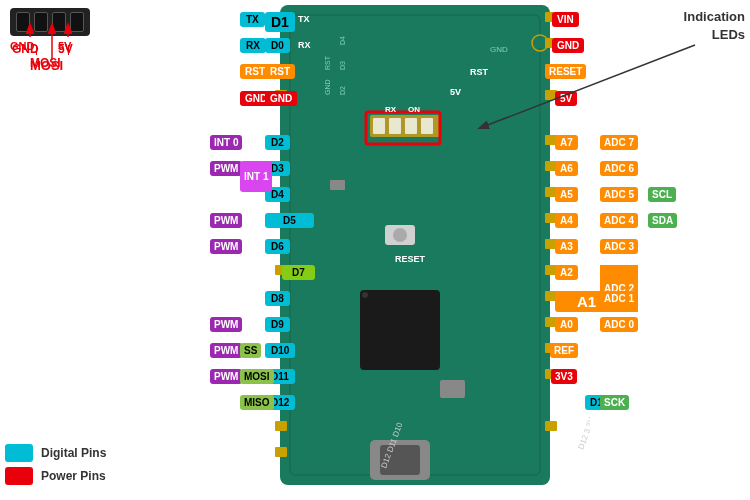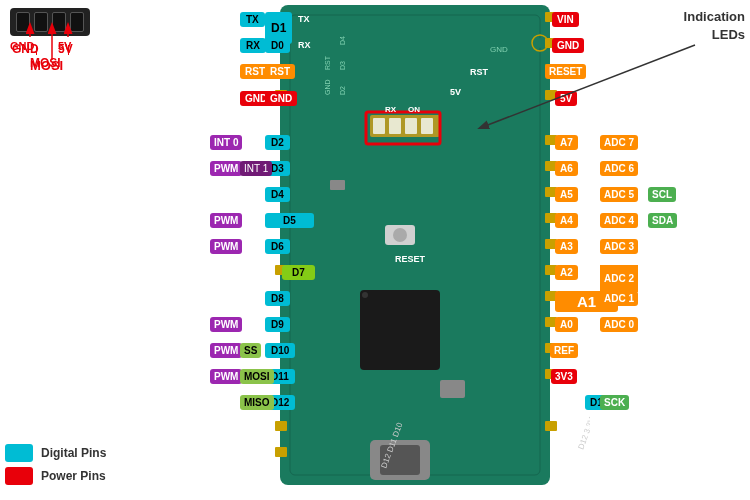--- a/index.html
+++ b/index.html
@@ -166,39 +166,39 @@
   </svg>
 
   <div style="position:absolute;left:240px;top:12px;background:#00bcd4;color:#000;font-size:10px;font-weight:bold;padding:2px 6px;border-radius:3px;">TX</div>
 
   <div style="position:absolute;left:240px;top:38px;background:#00bcd4;color:#000;font-size:10px;font-weight:bold;padding:2px 6px;border-radius:3px;">RX</div>
 
   <div style="position:absolute;left:240px;top:64px;background:#ff8c00;color:#fff;font-size:10px;font-weight:bold;padding:2px 5px;border-radius:3px;">RST</div>
 
   <div style="position:absolute;left:240px;top:91px;background:#e8000a;color:#fff;font-size:10px;font-weight:bold;padding:2px 5px;border-radius:3px;">GND</div>
 
-  <div style="position:absolute;left:265px;top:12px;background:#00bcd4;color:#000;font-size:12px;font-weight:bold;padding:9px 6px;border-radius:3px;">D1</div>
+  <div style="position:absolute;left:265px;top:12px;background:#00bcd4;color:#000;font-size:14px;font-weight:bold;padding:2px 6px;border-radius:3px;">D1</div>
   <div style="position:absolute;left:265px;top:38px;background:#00bcd4;color:#000;font-size:10px;font-weight:bold;padding:2px 6px;border-radius:3px;">D0</div>
   <div style="position:absolute;left:265px;top:64px;background:#ff8c00;color:#fff;font-size:10px;font-weight:bold;padding:2px 5px;border-radius:3px;">RST</div>
   <div style="position:absolute;left:265px;top:91px;background:#e8000a;color:#fff;font-size:10px;font-weight:bold;padding:2px 5px;border-radius:3px;">GND</div>
   <div style="position:absolute;left:265px;top:135px;background:#00bcd4;color:#000;font-size:10px;font-weight:bold;padding:2px 6px;border-radius:3px;">D2</div>
   <div style="position:absolute;left:265px;top:161px;background:#00bcd4;color:#000;font-size:10px;font-weight:bold;padding:2px 6px;border-radius:3px;">D3</div>
   <div style="position:absolute;left:265px;top:187px;background:#00bcd4;color:#000;font-size:10px;font-weight:bold;padding:2px 6px;border-radius:3px;">D4</div>
   <div style="position:absolute;left:265px;top:213px;background:#00bcd4;color:#000;font-size:10px;font-weight:bold;padding:2px 18px;border-radius:3px;">D5</div>
   <div style="position:absolute;left:265px;top:239px;background:#00bcd4;color:#000;font-size:10px;font-weight:bold;padding:2px 6px;border-radius:3px;">D6</div>
   <div style="position:absolute;left:265px;top:265px;background:#84cc16;color:#000;font-size:10px;font-weight:bold;padding:2px 10px;border-radius:3px;margin-left:17px;">D7</div>
   <div style="position:absolute;left:265px;top:291px;background:#00bcd4;color:#000;font-size:10px;font-weight:bold;padding:2px 6px;border-radius:3px;">D8</div>
   <div style="position:absolute;left:265px;top:317px;background:#00bcd4;color:#000;font-size:10px;font-weight:bold;padding:2px 6px;border-radius:3px;">D9</div>
   <div style="position:absolute;left:265px;top:343px;background:#00bcd4;color:#000;font-size:10px;font-weight:bold;padding:2px 6px;border-radius:3px;">D10</div>
   <div style="position:absolute;left:265px;top:369px;background:#00bcd4;color:#000;font-size:10px;font-weight:bold;padding:2px 6px;border-radius:3px;">D11</div>
   <div style="position:absolute;left:265px;top:395px;background:#00bcd4;color:#000;font-size:10px;font-weight:bold;padding:2px 6px;border-radius:3px;">D12</div>
 
   <div style="position:absolute;left:210px;top:135px;background:#9c27b0;color:#fff;font-size:10px;font-weight:bold;padding:2px 4px;border-radius:3px;">INT 0</div>
   <div style="position:absolute;left:210px;top:161px;background:#9c27b0;color:#fff;font-size:10px;font-weight:bold;padding:2px 4px;border-radius:3px;">PWM</div>
-  <div style="position:absolute;left:240px;top:161px;background:#701a75;color:#fff;font-size:10px;font-weight:normal;padding:2px 4px;border-radius:3px;">INT 1</div>
+  <div style="position:absolute;left:240px;top:161px;background:#d946ef;color:#fff;font-size:10px;font-weight:bold;padding:10px 4px;border-radius:3px;">INT 1</div>
   <div style="position:absolute;left:210px;top:213px;background:#9c27b0;color:#fff;font-size:10px;font-weight:bold;padding:2px 4px;border-radius:3px;">PWM</div>
   <div style="position:absolute;left:210px;top:239px;background:#9c27b0;color:#fff;font-size:10px;font-weight:bold;padding:2px 4px;border-radius:3px;">PWM</div>
   <div style="position:absolute;left:210px;top:317px;background:#9c27b0;color:#fff;font-size:10px;font-weight:bold;padding:2px 4px;border-radius:3px;">PWM</div>
   <div style="position:absolute;left:210px;top:343px;background:#9c27b0;color:#fff;font-size:10px;font-weight:bold;padding:2px 4px;border-radius:3px;">PWM</div>
   <div style="position:absolute;left:240px;top:343px;background:#8bc34a;color:#000;font-size:10px;font-weight:bold;padding:2px 4px;border-radius:3px;">SS</div>
   <div style="position:absolute;left:210px;top:369px;background:#9c27b0;color:#fff;font-size:10px;font-weight:bold;padding:2px 4px;border-radius:3px;">PWM</div>
   <div style="position:absolute;left:240px;top:369px;background:#8bc34a;color:#000;font-size:10px;font-weight:bold;padding:2px 4px;border-radius:3px;">MOSI</div>
   <div style="position:absolute;left:240px;top:395px;background:#8bc34a;color:#000;font-size:10px;font-weight:bold;padding:2px 4px;border-radius:3px;">MISO</div>
 
   <div style="position:absolute;left:552px;top:12px;background:#e8000a;color:#fff;font-size:10px;font-weight:bold;padding:2px 5px;border-radius:3px;">VIN</div>
@@ -217,21 +217,21 @@
   <div style="position:absolute;left:551px;top:369px;background:#e8000a;color:#fff;font-size:10px;font-weight:bold;padding:2px 4px;border-radius:3px;">3V3</div>
   <div style="position:absolute;left:555px;top:395px;background:#00bcd4;color:#000;font-size:10px;font-weight:bold;padding:2px 5px;border-radius:3px;margin-left:30px;">D13</div>
 
   <div style="position:absolute;left:600px;top:135px;background:#ff8c00;color:#fff;font-size:10px;font-weight:bold;padding:2px 4px;border-radius:3px;">ADC 7</div>
   <div style="position:absolute;left:600px;top:161px;background:#ff8c00;color:#fff;font-size:10px;font-weight:bold;padding:2px 4px;border-radius:3px;">ADC 6</div>
   <div style="position:absolute;left:600px;top:187px;background:#ff8c00;color:#fff;font-size:10px;font-weight:bold;padding:2px 4px;border-radius:3px;">ADC 5</div>
   <div style="position:absolute;left:648px;top:187px;background:#4caf50;color:#fff;font-size:10px;font-weight:bold;padding:2px 4px;border-radius:3px;">SCL</div>
   <div style="position:absolute;left:600px;top:213px;background:#ff8c00;color:#fff;font-size:10px;font-weight:bold;padding:2px 4px;border-radius:3px;">ADC 4</div>
   <div style="position:absolute;left:648px;top:213px;background:#4caf50;color:#fff;font-size:10px;font-weight:bold;padding:2px 4px;border-radius:3px;">SDA</div>
   <div style="position:absolute;left:600px;top:239px;background:#ff8c00;color:#fff;font-size:10px;font-weight:bold;padding:2px 4px;border-radius:3px;">ADC 3</div>
-  <div style="position:absolute;left:600px;top:265px;background:#ff8c00;color:#fff;font-size:10px;font-weight:bold;padding:8px 4px;border-radius:0;">ADC 2</div>
+  <div style="position:absolute;left:600px;top:265px;background:#ff8c00;color:#fff;font-size:10px;font-weight:bold;padding:18px 4px;border-radius:0;">ADC 2</div>
   <div style="position:absolute;left:600px;top:291px;background:#ff8c00;color:#fff;font-size:10px;font-weight:bold;padding:2px 4px;border-radius:3px;">ADC 1</div>
   <div style="position:absolute;left:600px;top:317px;background:#ff8c00;color:#fff;font-size:10px;font-weight:bold;padding:2px 4px;border-radius:3px;">ADC 0</div>
   <div style="position:absolute;left:600px;top:395px;background:#4caf50;color:#fff;font-size:10px;font-weight:bold;padding:2px 4px;border-radius:3px;">SCK</div>
 
   <div style="position:absolute;top:8px;right:5px;font-size:13px;font-weight:bold;color:#333;text-align:right;line-height:1.4;">
     <span>Indication<br>LEDs</span>
   </div>
 
   <svg style="position:absolute;top:0;left:0;width:750px;height:500px;pointer-events:none;">
 

